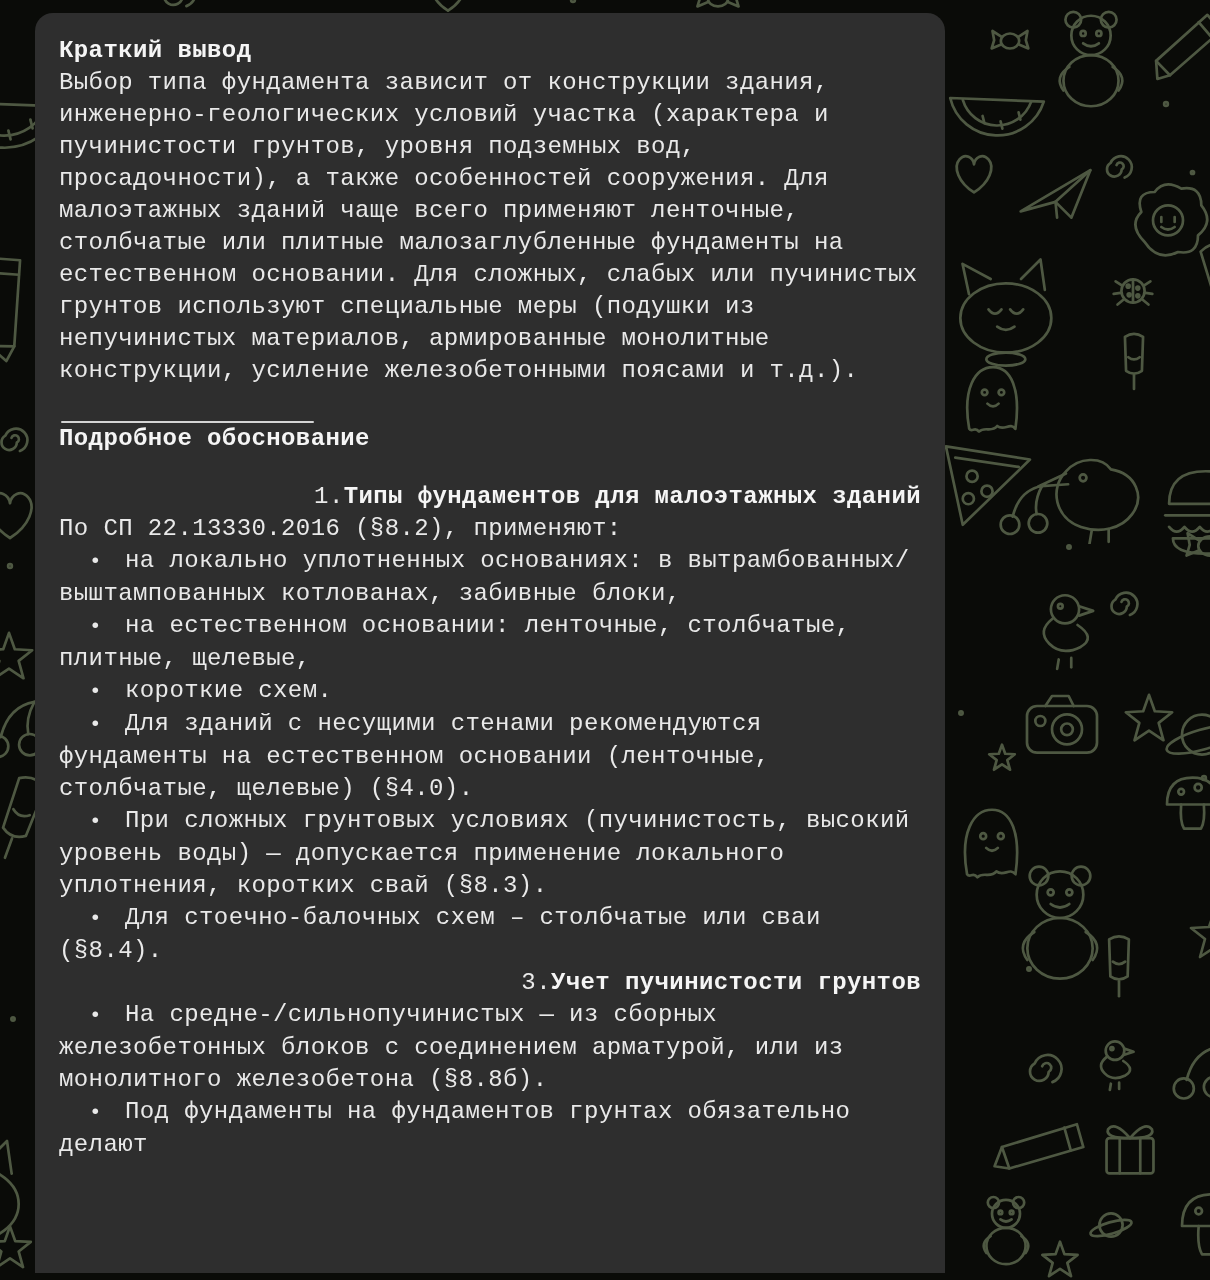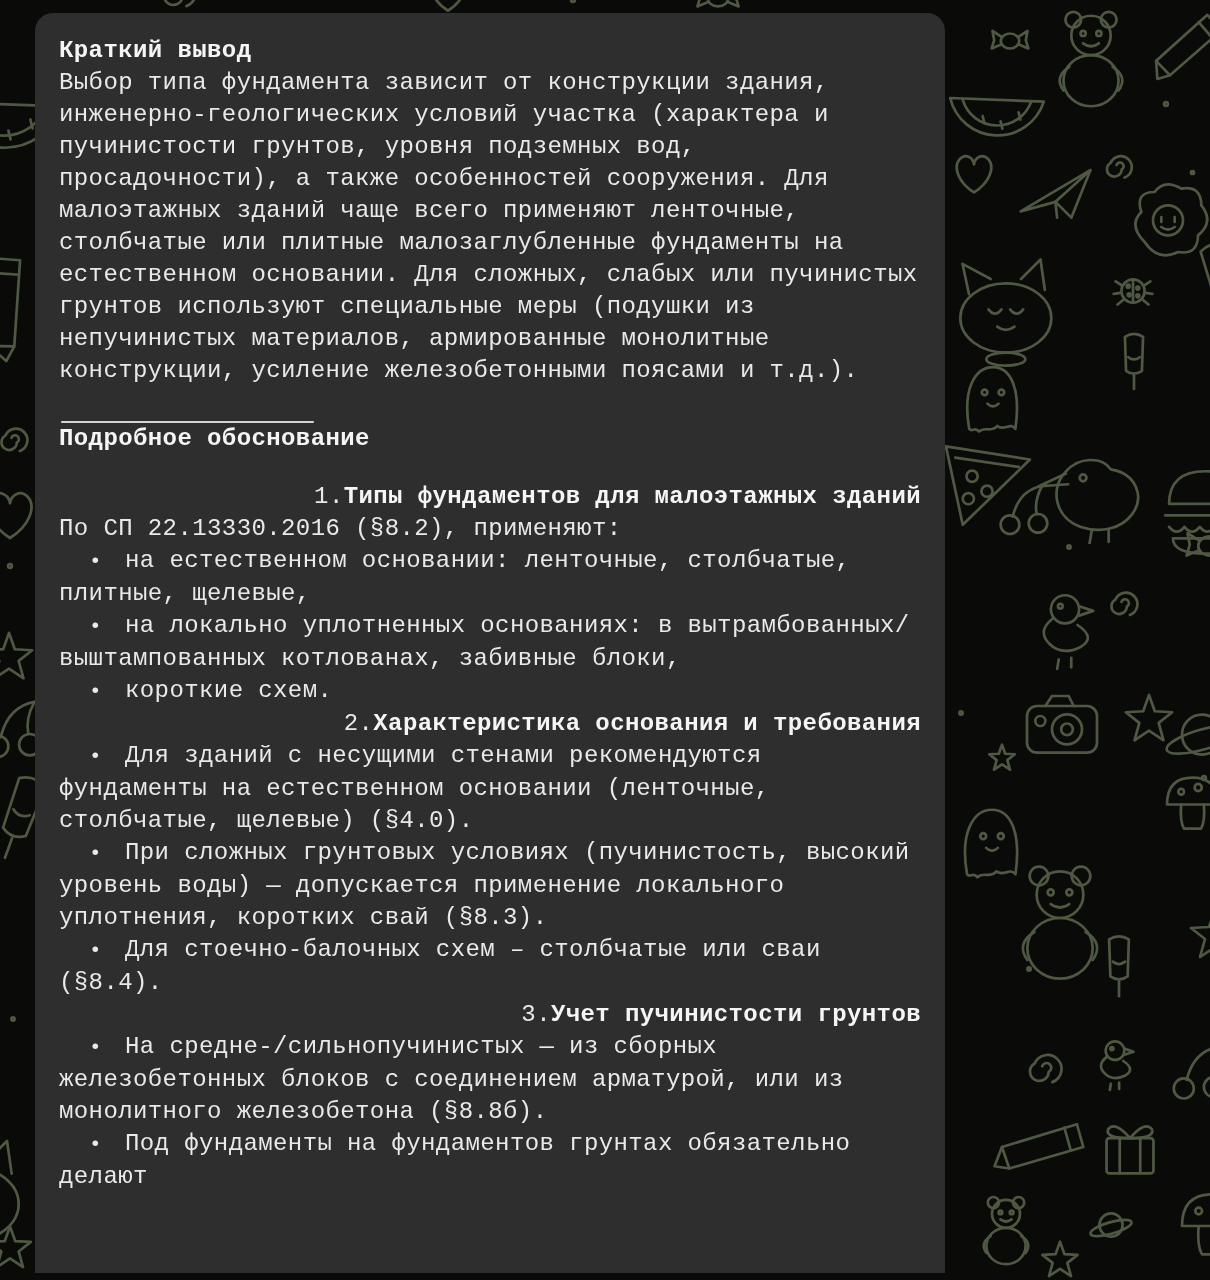--- a/index.html
+++ b/index.html
@@ -247,25 +247,24 @@
   </svg>
 
   <div class="bubble">
     <p class="h">Краткий вывод</p>
     <p class="para">Выбор типа фундамента зависит от конструкции здания, инженерно-геологических условий участка (характера и пучинистости грунтов, уровня подземных вод, просадочности), а также особенностей сооружения. Для малоэтажных зданий чаще всего применяют ленточные, столбчатые или плитные малозаглубленные фундаменты на естественном основании. Для сложных, слабых или пучинистых грунтов используют специальные меры (подушки из непучинистых материалов, армированные монолитные конструкции, усиление железобетонными поясами и т.д.).</p>
     <div class="divider"></div>
     <p class="h h2">Подробное обоснование</p>
 
     <p class="num-h first"><span class="num">1.</span><b>Типы фундаментов для малоэтажных зданий</b></p>
     <p class="ind">По СП 22.13330.2016 (§8.2), применяют:</p>
+    <p class="bullet"><span class="bb">•</span><span>на локально уплотненных основаниях: в вытрамбованных/​выштампованных котлованах, забивные блоки,</span></p>
     <p class="bullet"><span class="bb">•</span><span>на естественном основании: ленточные, столбчатые, плитные, щелевые,</span></p>
-    <p class="bullet"><span class="bb">•</span><span>на локально уплотненных основаниях: в вытрамбованных/​выштампованных котлованах, забивные блоки,</span></p>
     <p class="bullet"><span class="bb">•</span><span>короткие схем.</span></p>
 
-    <p class="num-h"><span class="num">2.</span><b>Характеристика основания и требования</b></p>
     <p class="bullet"><span class="bb">•</span><span>Для зданий с несущими стенами рекомендуются фундаменты на естественном основании (ленточные, столбчатые, щелевые) (§4.0).</span></p>
     <p class="bullet"><span class="bb">•</span><span>При сложных грунтовых условиях (пучинистость, высокий уровень воды) — допускается применение локального уплотнения, коротких свай (§8.3).</span></p>
     <p class="bullet"><span class="bb">•</span><span>Для стоечно-балочных схем – столбчатые или сваи (§8.4).</span></p>
 
     <p class="num-h"><span class="num">3.</span><b>Учет пучинистости грунтов</b></p>
     <p class="bullet"><span class="bb">•</span><span>На средне-/​сильнопучинистых — из сборных железобетонных блоков с соединением арматурой, или из монолитного железобетона (§8.8б).</span></p>
     <p class="bullet"><span class="bb">•</span><span>Под фундаменты на фундаментов грунтах обязательно делают</span></p>
   </div>
 
 </div>

